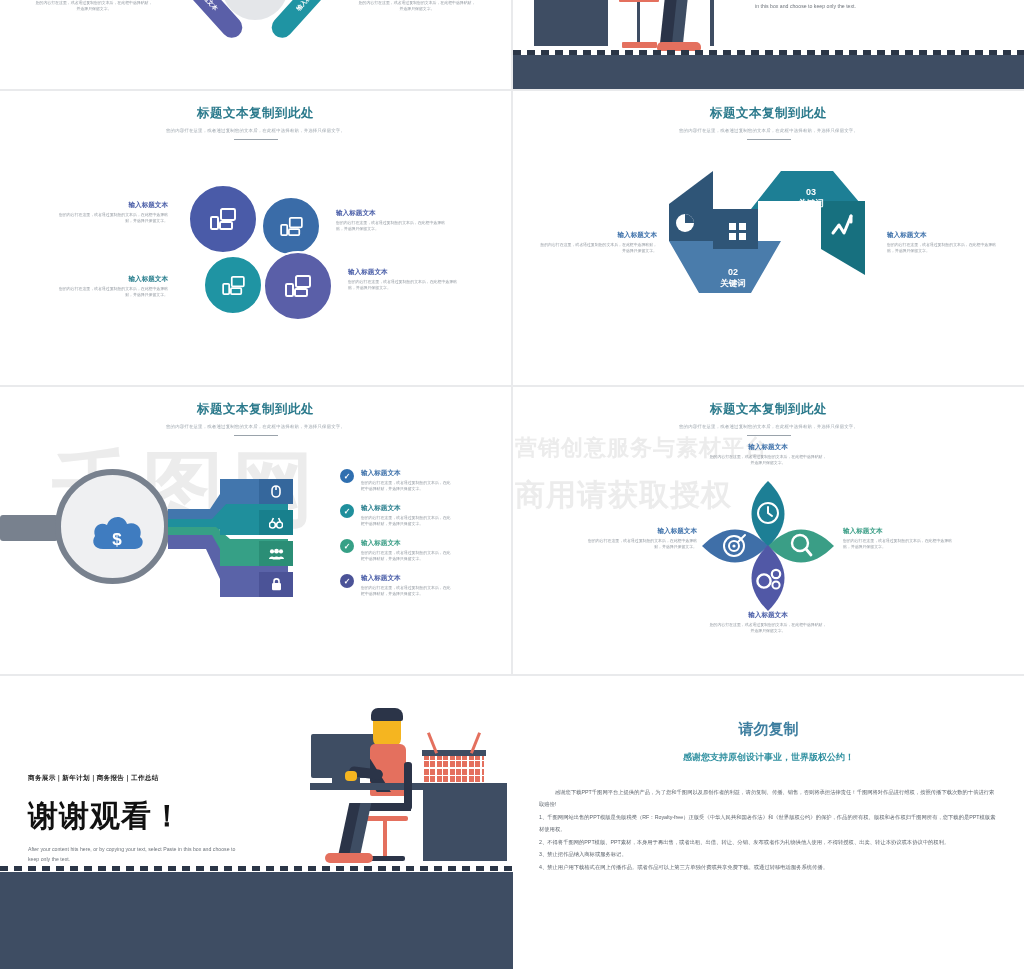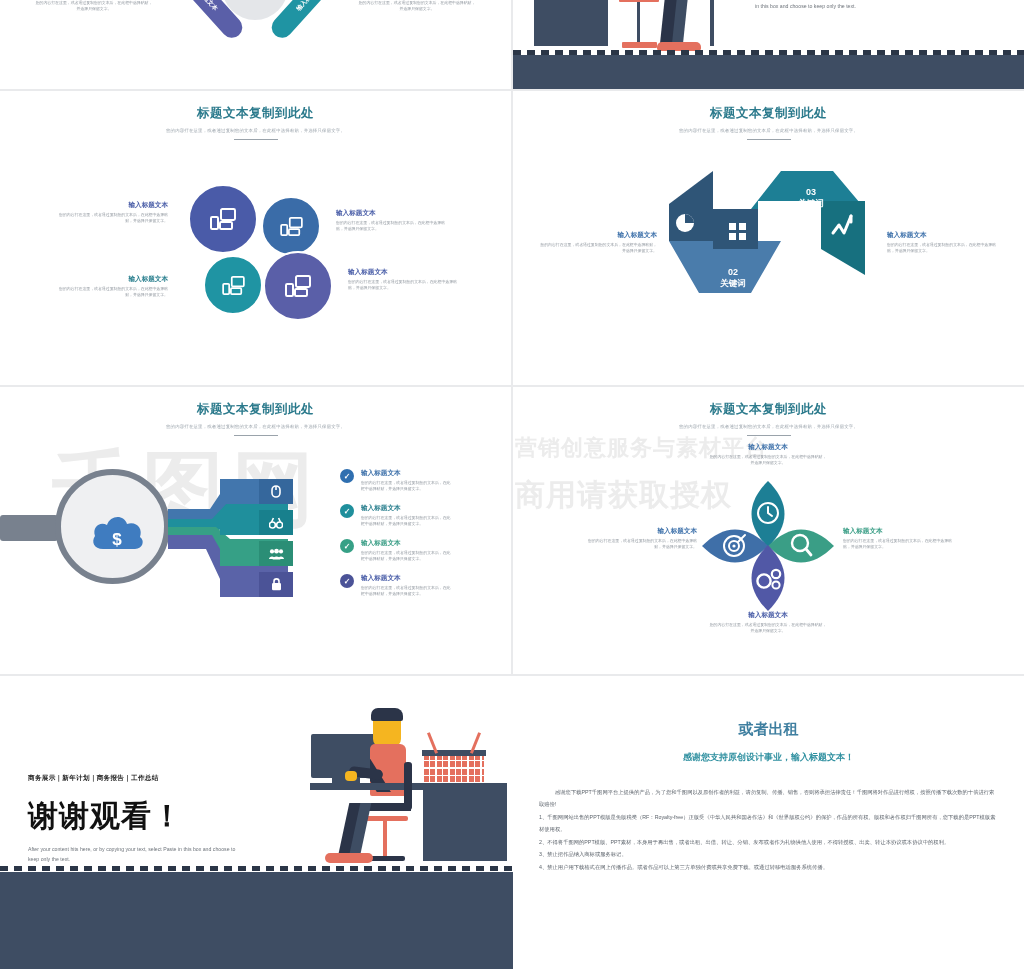--- a/index.html
+++ b/index.html
@@ -468,22 +468,22 @@
       <div class="tags">商务展示｜新年计划｜商务报告｜工作总结</div>
       <div class="big-thanks" style="margin-top:18px;">谢谢观看！</div>
       <div class="en-p" style="margin-top:14px;width:218px;">
         <span>After your content hits here, or by copying your text, select Paste in this box and</span>
         <span>choose to keep only the text.</span>
       </div>
     </div>
   </div>
 
   <div class="slide" style="left:513px;top:676px;width:511px;height:293px;">
-    <div class="cr-title" style="margin-top:44px;">或者出租</div>
-    <div class="cr-sub">感谢您支持原创设计事业，输入标题文本！</div>
+    <div class="cr-title" style="margin-top:44px;">请勿复制</div>
+    <div class="cr-sub">感谢您支持原创设计事业，世界版权公约！</div>
     <div class="cr-body">
       <p class="cr-ind">感谢您下载PPT千图网平台上提供的产品，为了您和千图网以及原创作者的利益，请勿复制、传播、销售，否则将承担法律责任！千图网将对作品进行维权，按照传播下载次数的十倍进行索取赔偿!</p>
       <p>1、千图网网站出售的PPT模版是免版税类（RF：Royalty-free）正版受《中华人民共和国著作法》和《世界版权公约》的保护，作品的所有权、版权和著作权归千图网所有，您下载的是PPT模版素材使用权。</p>
       <p>2、不得将千图网的PPT模版、PPT素材，本身用于再出售，或者出租、出借、转让、分销、发布或者作为礼物供他人使用，不得转授权、出卖、转让本协议或本协议中的权利。</p>
       <p>3、禁止把作品纳入商标或服务标记。</p>
       <p>4、禁止用户用下载格式在网上传播作品。或者作品可以上第三方单独付费或共享免费下载。或通过转移电话服务系统传播。</p>
     </div>
   </div>
 
 </div>

